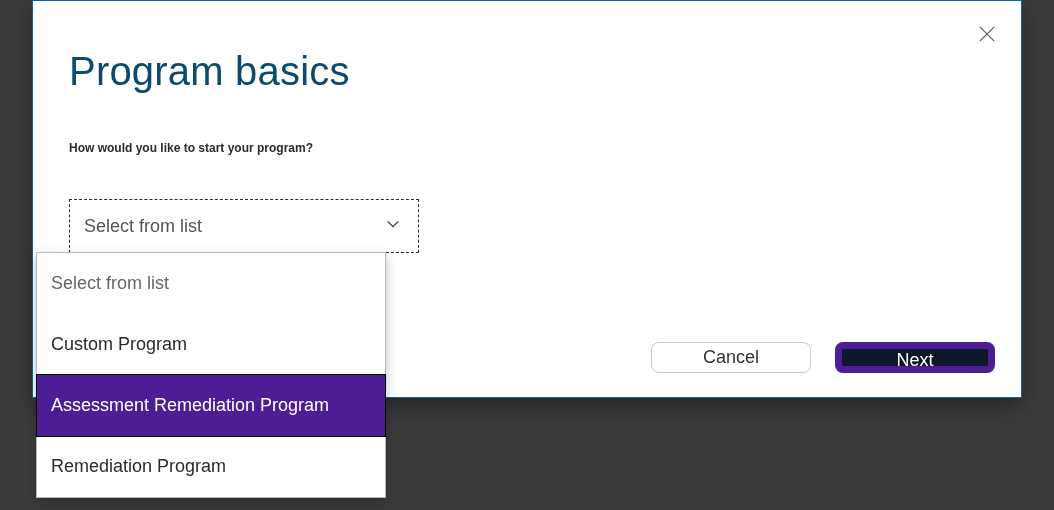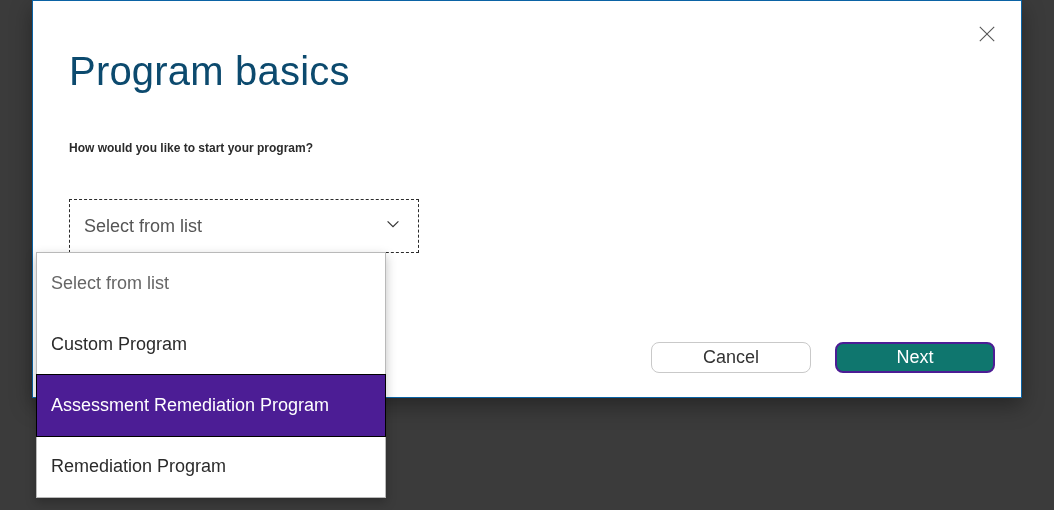--- a/index.html
+++ b/index.html
@@ -100,22 +100,22 @@
     cursor: pointer;
     box-sizing: border-box;
     font-family: Liberation Sans, sans-serif;
   }
   .btn-cancel {
     background: #fff;
     border: 1px solid #c9c9c9;
     color: #333;
   }
   .btn-next {
-    background: #0f766e;
-    border: 2px solid #4c1d95;
+    background: #0f172a;
+    border: 7px solid #4c1d95;
     color: #fff;
   }
   .dropdown {
     position: absolute;
     left: 36px;
     top: 252px;
     width: 350px;
     background: #fff;
     border: 1px solid #b9b9b9;
     box-shadow: 0 4px 10px rgba(0,0,0,0.25);

